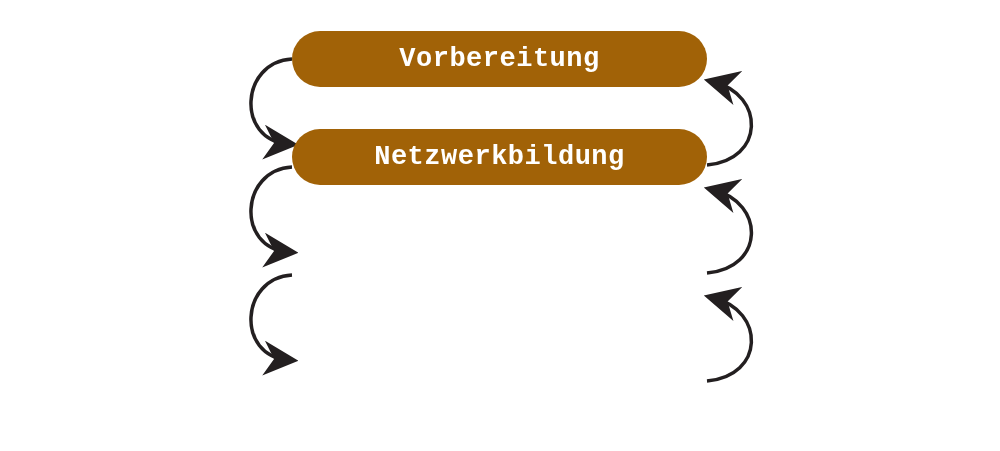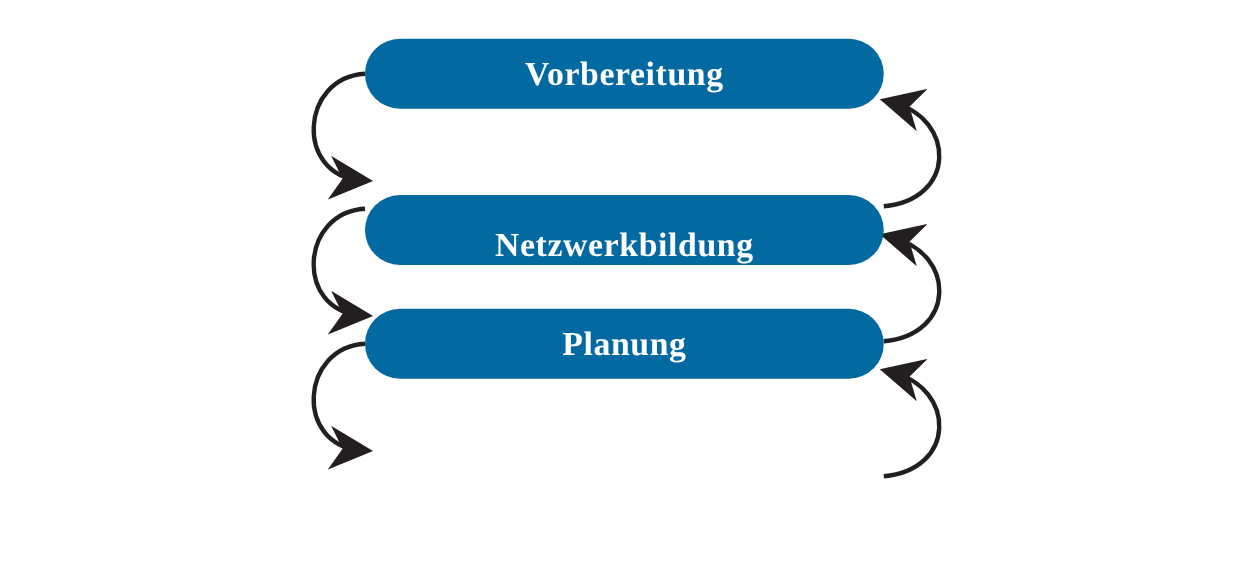--- a/index.html
+++ b/index.html
@@ -5,26 +5,26 @@
     html, body { margin: 0; padding: 0; background: #ffffff; }
     body { width: 1000px; height: 451px; position: relative; overflow: hidden; font-family: "DejaVu Sans", sans-serif; }
     .stage { position: absolute; left: 0; top: 0; width: 1000px; height: 451px; }
     svg.arrows { position: absolute; left: 0; top: 0; width: 1000px; height: 451px; }
     .step {
       position: absolute;
       left: 292px;
       width: 415px;
       height: 56px;
       border-radius: 28px;
-      background: #0369a1;
+      background: #a16207;
       color: #ffffff;
       display: flex;
       align-items: center;
       justify-content: center;
-      font-family: Liberation Serif, serif;
+      font-family: Liberation Mono, monospace;
       font-weight: bold;
       font-size: 27px;
       letter-spacing: 0.5px;
       box-sizing: border-box;
     }
   </style>
 </head>
 <body>
 
 <div class="stage">
@@ -41,20 +41,17 @@
     <path d="M292,275 C240,278 236,356 288,360" fill="none" stroke="#231f20" stroke-width="3.5" marker-end="url(#ah)"></path>
 
     <path d="M707,165 C765,160 765,95 714,82" fill="none" stroke="#231f20" stroke-width="3.5" marker-end="url(#ah)"></path>
     <path d="M707,273 C765,268 765,203 714,190" fill="none" stroke="#231f20" stroke-width="3.5" marker-end="url(#ah)"></path>
     <path d="M707,381 C765,376 765,311 714,298" fill="none" stroke="#231f20" stroke-width="3.5" marker-end="url(#ah)"></path>
   </svg>
 
   <div class="step" style="top:31px;">
     <span>Vorbereitung</span>
   </div>
-  <div class="step" style="top:156px;align-items:flex-end;">
+  <div class="step" style="top:129px;">
     <span>Netzwerkbildung</span>
-  </div>
-  <div class="step" style="top:247px;">
-    <span>Planung</span>
   </div>
 
 </div>
 
 </body></html>

